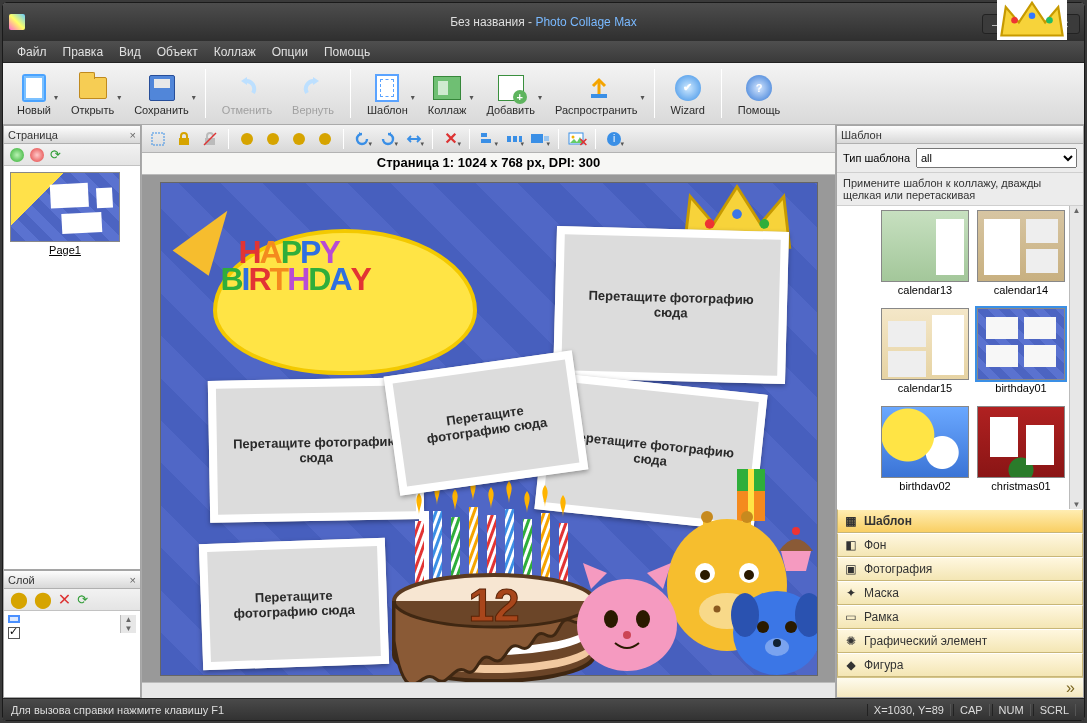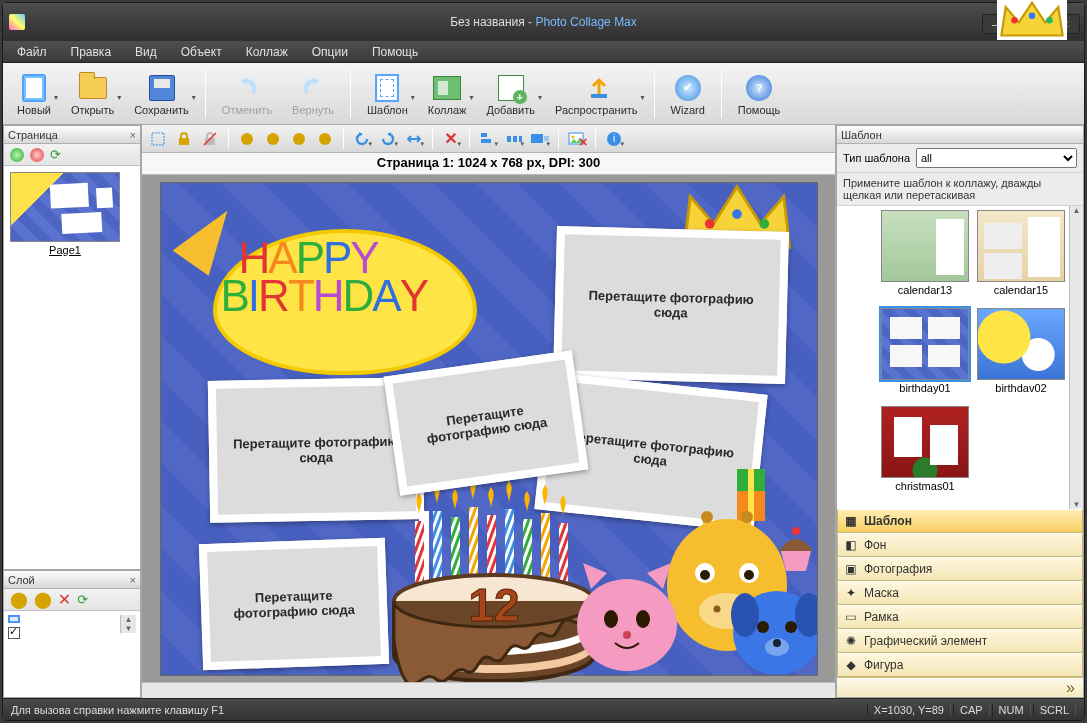--- a/index.html
+++ b/index.html
@@ -21,21 +21,21 @@
   .title-bar .title-text { position:absolute; left:0; right:0; text-align:center; pointer-events:none;}
   .title-bar .title-text .doc { color:#dedede; }
   .title-bar .title-text .app { color:#79b9ff; }
   .win-controls { margin-left: auto; display:flex; }
   .win-btn { width: 30px; height: 20px; margin: 4px 4px 0 0; background:#3b3b3b;
     border:1px solid #222; color:#ddd; display:flex; align-items:center; justify-content:center;
     border-radius:3px; font-size:10px; }
 
   
   .menu-bar { height: 22px; background: linear-gradient(#4f4f4f, #3a3a3a);
-    display:flex; align-items:center; padding: 0 6px; gap:8px; border-bottom:1px solid #222;text-align:right;}
+    display:flex; align-items:center; padding: 0 6px; gap:0; border-bottom:1px solid #222;text-align:right;}
   .menu-item { color:#e0e0e0; font-size:12px; padding:2px 8px; border-radius:3px; }
 
   
   .main-toolbar { height: 62px; background: linear-gradient(#f4f4f4, #d9d9d9);
     border-bottom: 1px solid #aaa; display:flex; align-items:stretch; padding-left:4px; }
   .tool-sep { width:1px; background:#b5b5b5; margin:6px 6px; border-right:1px solid #fff; }
   .tb-btn { display:flex; flex-direction:column; align-items:center; justify-content:center;
     padding:2px 10px; font-size:11px; color:#2b2b2b; position:relative; }
   .tb-btn.disabled { color:#a0a0a0; }
   .tb-btn .dd { position:absolute; right:0; top:6px; bottom:22px; width:10px;
@@ -126,21 +126,21 @@
     overflow:hidden; position:relative;}
   .canvas { width:656px; height:492px;
     background:
      repeating-linear-gradient(45deg,#475fbe 0 30px,#5067c6 30px 60px),
      #4a60c0;
     position:relative; box-shadow:0 0 0 1px #666;}
   .balloon-badge { position:absolute; left:16px; top:6px; width:320px; height:200px; }
   .balloon-badge .blob { position:absolute; left:36px; top:40px; width:264px; height:146px;
     background:#ffe445; border:4px solid #f3c900; border-radius:50% 50% 48% 48%/56% 56% 44% 44%; }
   .balloon-badge .hb { position:absolute; left:62px; top:50px; font-family:"Comic Sans MS",cursive;
-    font-size:44px; font-weight:400; line-height:0.85; letter-spacing:-2px; }
+    font-size:32px; font-weight:700; line-height:0.85; letter-spacing:-2px; }
   .balloon-badge .hb span{display:inline-block;}
   .hb .r{color:#e23434;} .hb .o{color:#f48a1e;} .hb .g{color:#2fae3b;}
   .hb .b{color:#2f6fe0;} .hb .p{color:#b84bd4;}
   .cone{position:absolute;left:10px;top:16px;width:0;height:0;
     border-left:22px solid transparent;border-right:22px solid transparent;
     border-bottom:64px solid #f6bd2e; transform:rotate(35deg);}
   .crown{position:absolute;right:20px;top:-4px;width:120px;height:78px;}
   .crown svg{width:100%;height:100%;}
 
   .photo{position:absolute;background:#dcdcdc;border:8px solid #fff; box-shadow:0 2px 5px rgba(0,0,0,.35);}
@@ -669,20 +669,24 @@
           </select>
         </div>
         <div class="hint">Примените шаблон к коллажу, дважды щелкая или перетаскивая</div>
         <div class="tpl-grid">
           <div class="tpl-items" id="tpl-items">
               <div class="tpl-item">
                 <div class="th cal"></div>
                 <div class="cap">calendar13</div>
               </div>
               <div class="tpl-item">
+                <div class="th cal2"></div>
+                <div class="cap">calendar14</div>
+              </div>
+              <div class="tpl-item">
                 <div class="th cal3"></div>
                 <div class="cap">calendar15</div>
               </div>
               <div class="tpl-item sel">
                 <div class="th bday1"></div>
                 <div class="cap">birthday01</div>
               </div>
               <div class="tpl-item">
                 <div class="th bday2"></div>
                 <div class="cap">birthdav02</div>

